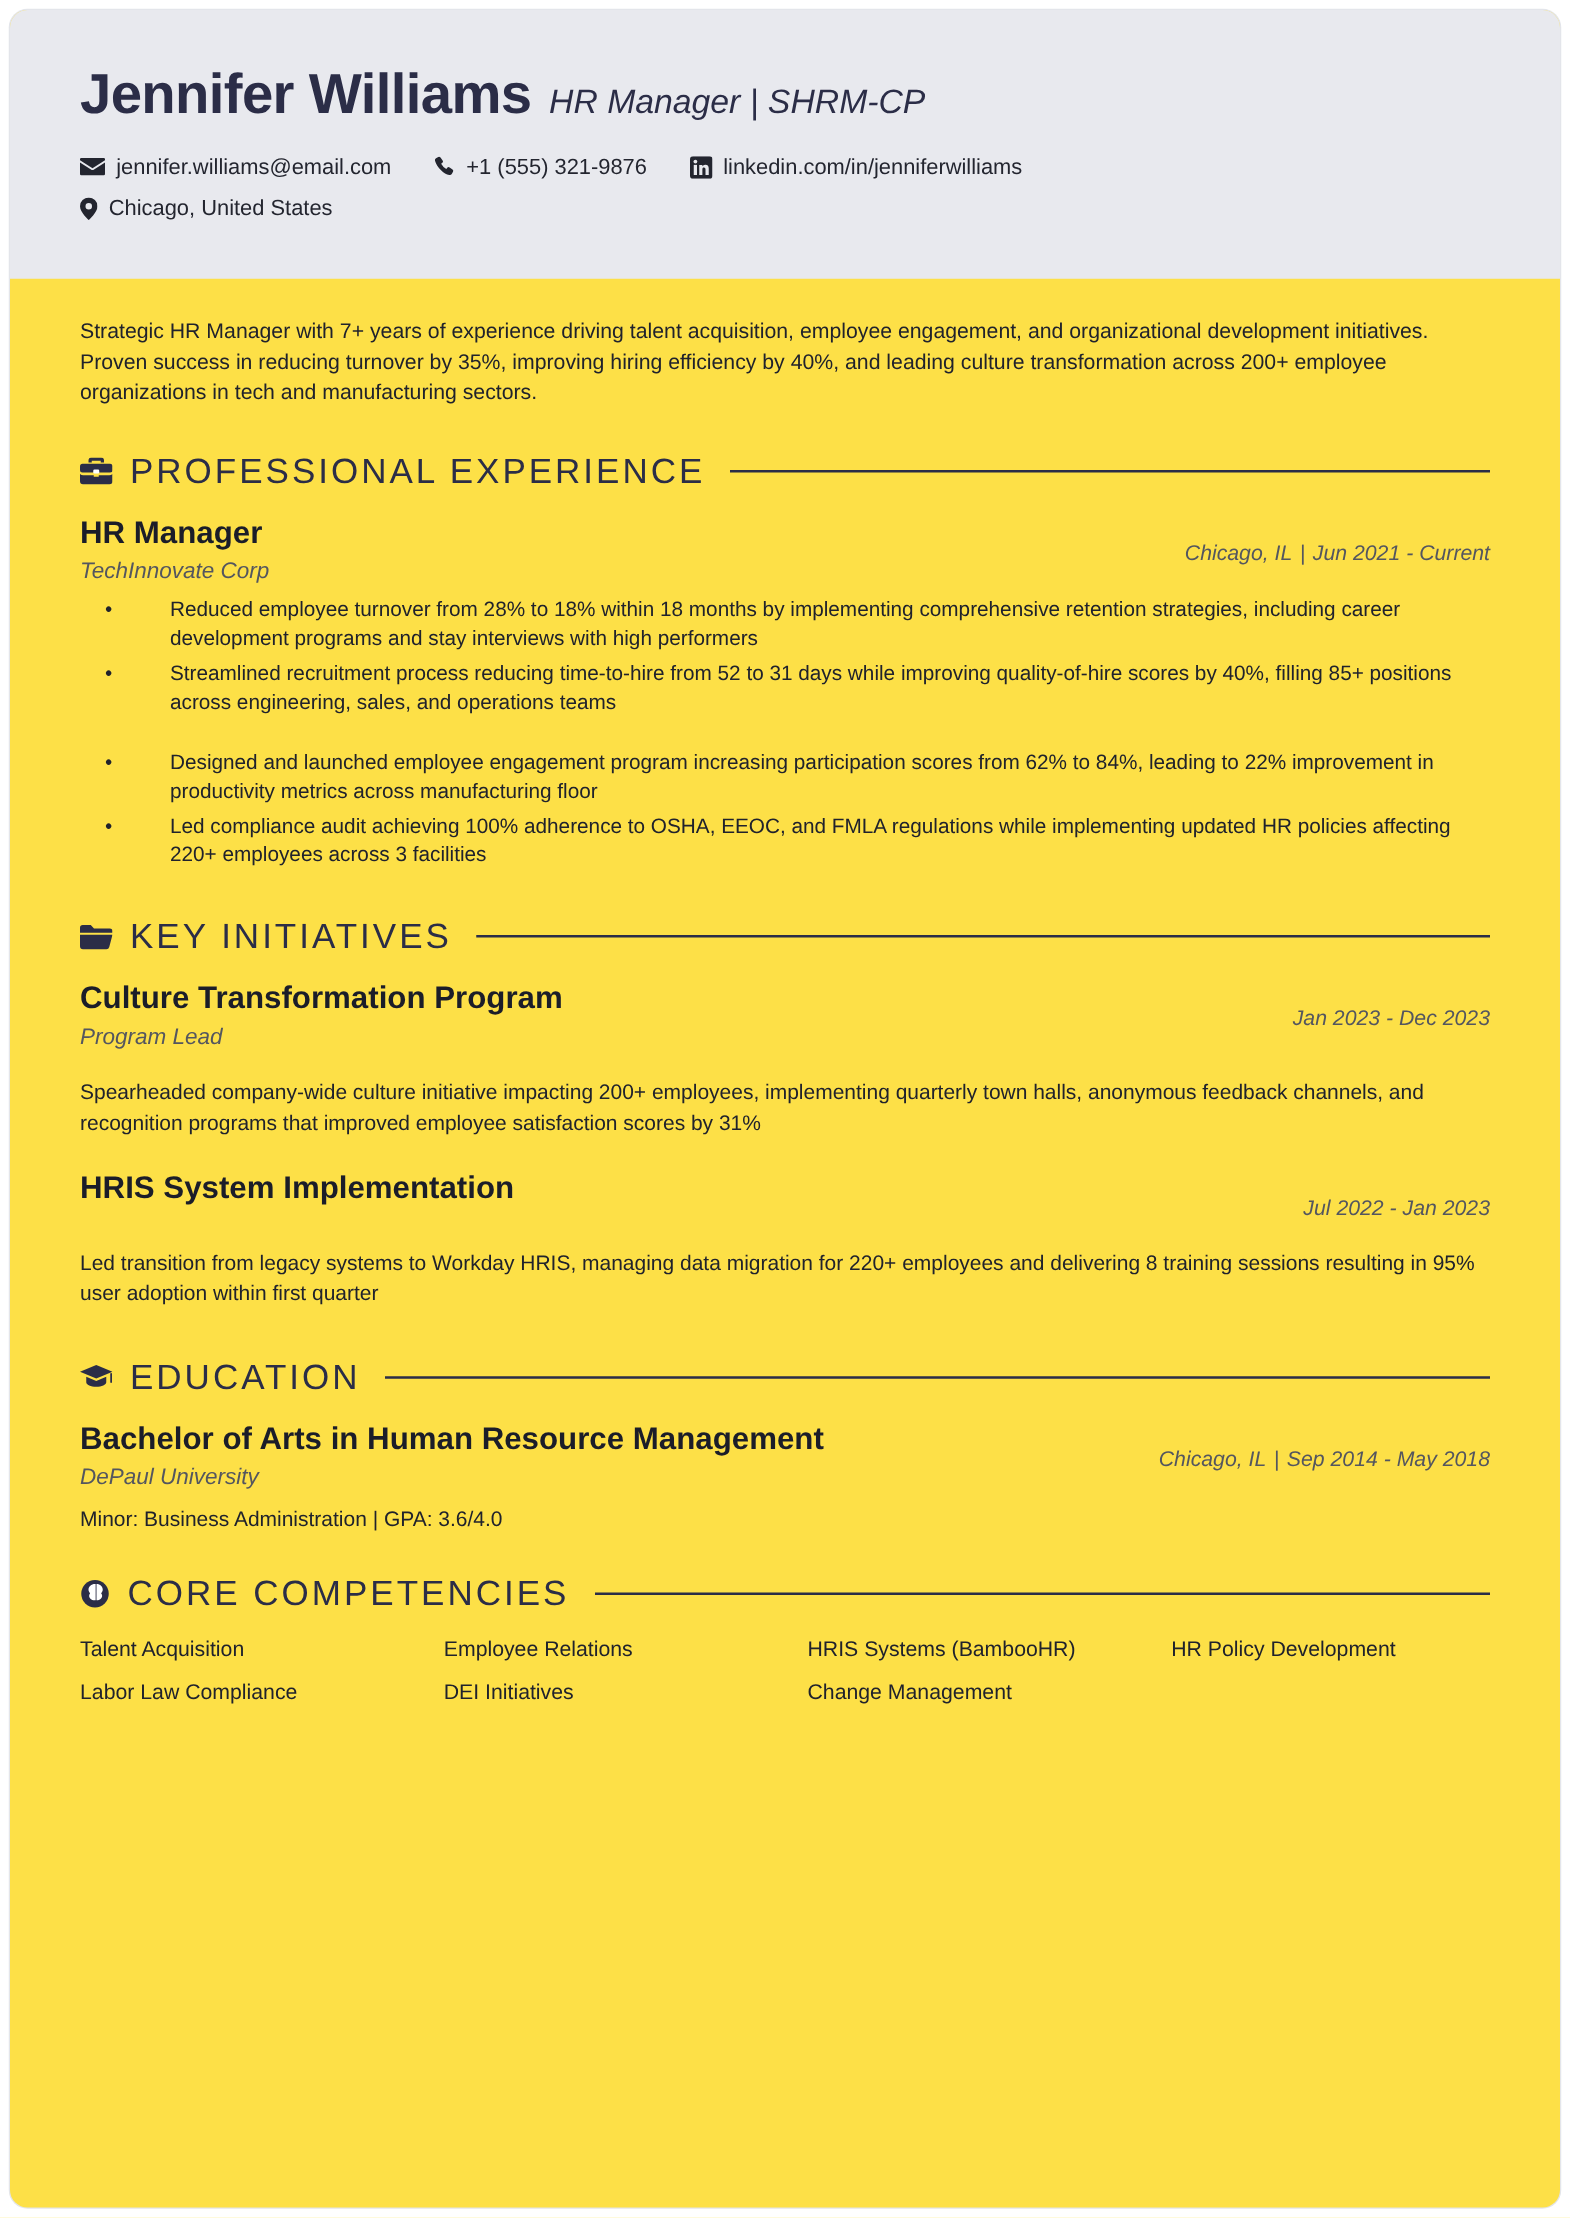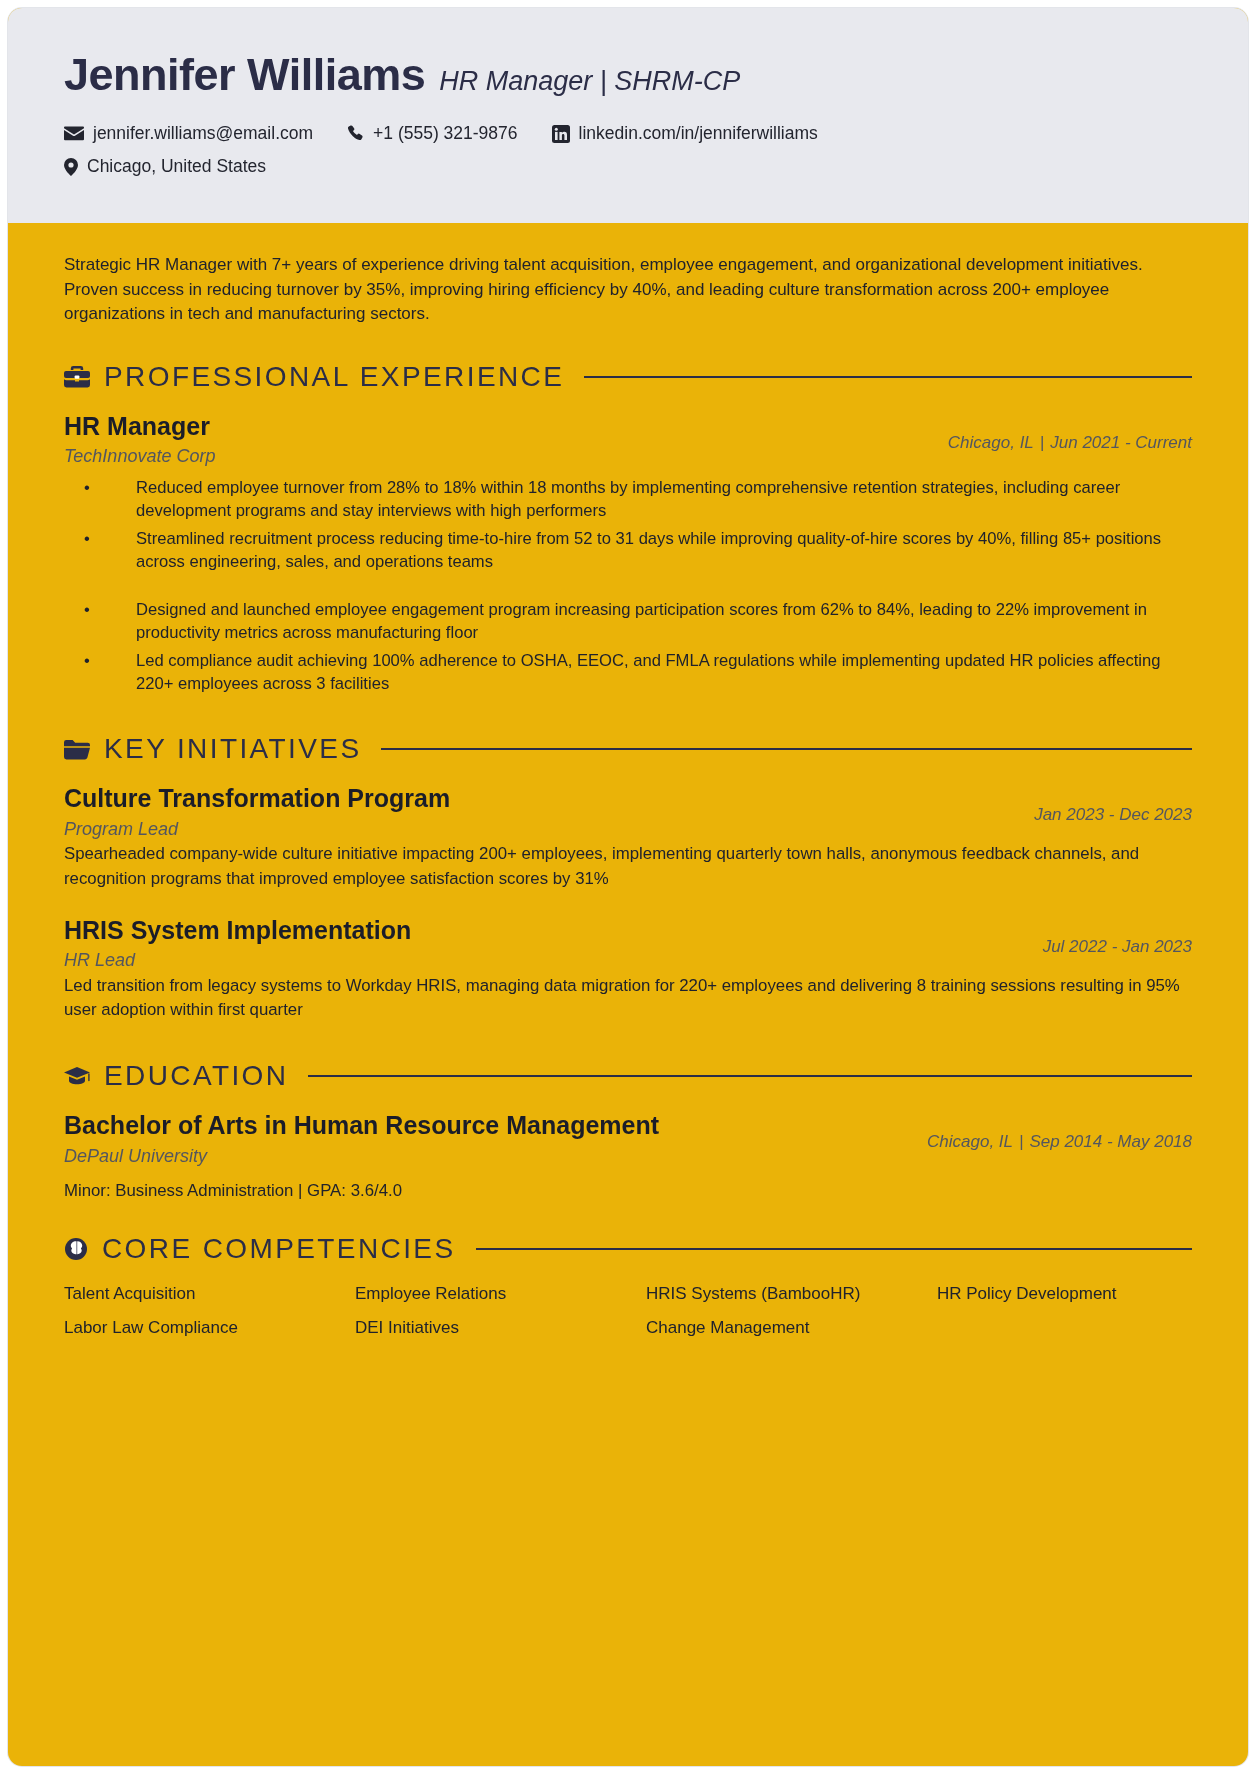--- a/index.html
+++ b/index.html
@@ -21,21 +21,21 @@
     box-sizing: border-box;
     background: #ffffff;
     overflow: hidden;
   }
   .sheet {
     position: absolute;
     left: 8px;
     top: 8px;
     width: 1240px;
     height: 1758px;
-    background: #eab308;
+    background: #fde047;
     border-radius: 14px;
     box-shadow: 0 0 0 1px #e3e5ea;
     overflow: hidden;
   }
 
   
   .header {
     background: #e8e9ee;
     padding: 44px 56px 34px 56px;
   }
@@ -153,21 +153,21 @@
     margin-bottom: 5px;
     padding-left: 20px;
   }
   .bullet .dot { width: 16px; flex: none; }
   .bullet .txt { flex: 1; margin-left: 36px; }
 
   .para {
     font-size: 16.8px;
     line-height: 1.45;
     color: #20222c;
-    margin-top: 2px;
+    margin-top: 22px;
   }
   .edu-note {
     font-size: 16.8px;
     line-height: 1.45;
     color: #20222c;
     margin-top: 12px;
   }
 
   .section { margin-bottom: 38px; }
   .section.tight { margin-bottom: 30px; }
@@ -317,21 +317,20 @@
               <span>Jan 2023 - Dec 2023</span>
             </div>
           </div>
           <div class="para">Spearheaded company-wide culture initiative impacting 200+ employees, implementing quarterly town halls, anonymous feedback channels, and recognition programs that improved employee satisfaction scores by 31%</div>
         </div>
 
         <div class="entry">
           <div class="entry-top">
             <div class="entry-left">
               <div class="entry-title">HRIS System Implementation</div>
-              <div class="entry-sub">HR Lead</div>
             </div>
             <div class="entry-meta">
               <span>Jul 2022 - Jan 2023</span>
             </div>
           </div>
           <div class="para">Led transition from legacy systems to Workday HRIS, managing data migration for 220+ employees and delivering 8 training sessions resulting in 95% user adoption within first quarter</div>
         </div>
       </div>
 
       <div class="section tight">

